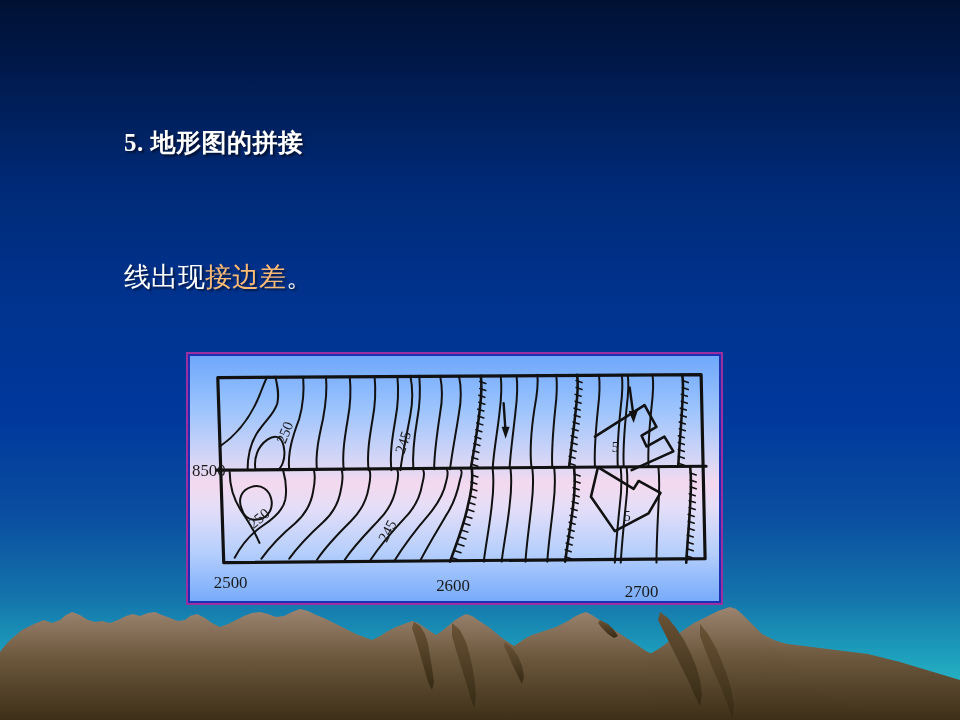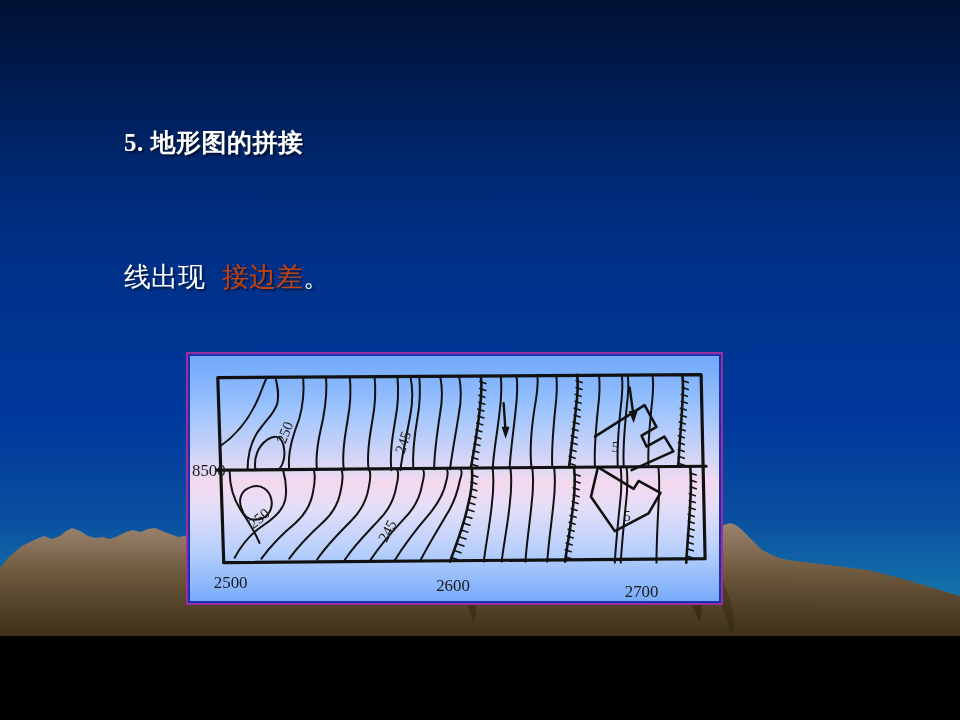--- a/index.html
+++ b/index.html
@@ -3,21 +3,21 @@
 <meta charset="utf-8">
 <style>
   html, body {
     margin: 0;
     padding: 0;
     background: #000;
   }
   #slide {
     position: relative;
     width: 960px;
-    height: 636px;
+    height: 720px;
     overflow: hidden;
     font-family: "Liberation Serif", "DejaVu Serif", serif;
   }
 
   
   .sky {
     position: absolute;
     left: 0; top: 0;
     width: 960px; height: 720px;
     background: linear-gradient(to bottom,
@@ -63,21 +63,21 @@
     position: absolute;
     left: 124px;
     top: 172px;
     width: 730px;
     font-size: 27px;
     line-height: 42px;
     color: #ffffff;
     text-shadow: 2px 2px 2px rgba(0,0,0,0.5);
   }
   .para .indent { display: inline-block; width: 54px; }
-  .hl { color: #c2410c; margin-left: 17px; }
+  .hl { color: #fdba74; }
 
   
   .figure-frame {
     position: absolute;
     left: 186px;
     top: 352px;
     width: 537px;
     height: 253px;
     border: 2px solid #9b2ea0;
     box-sizing: border-box;

